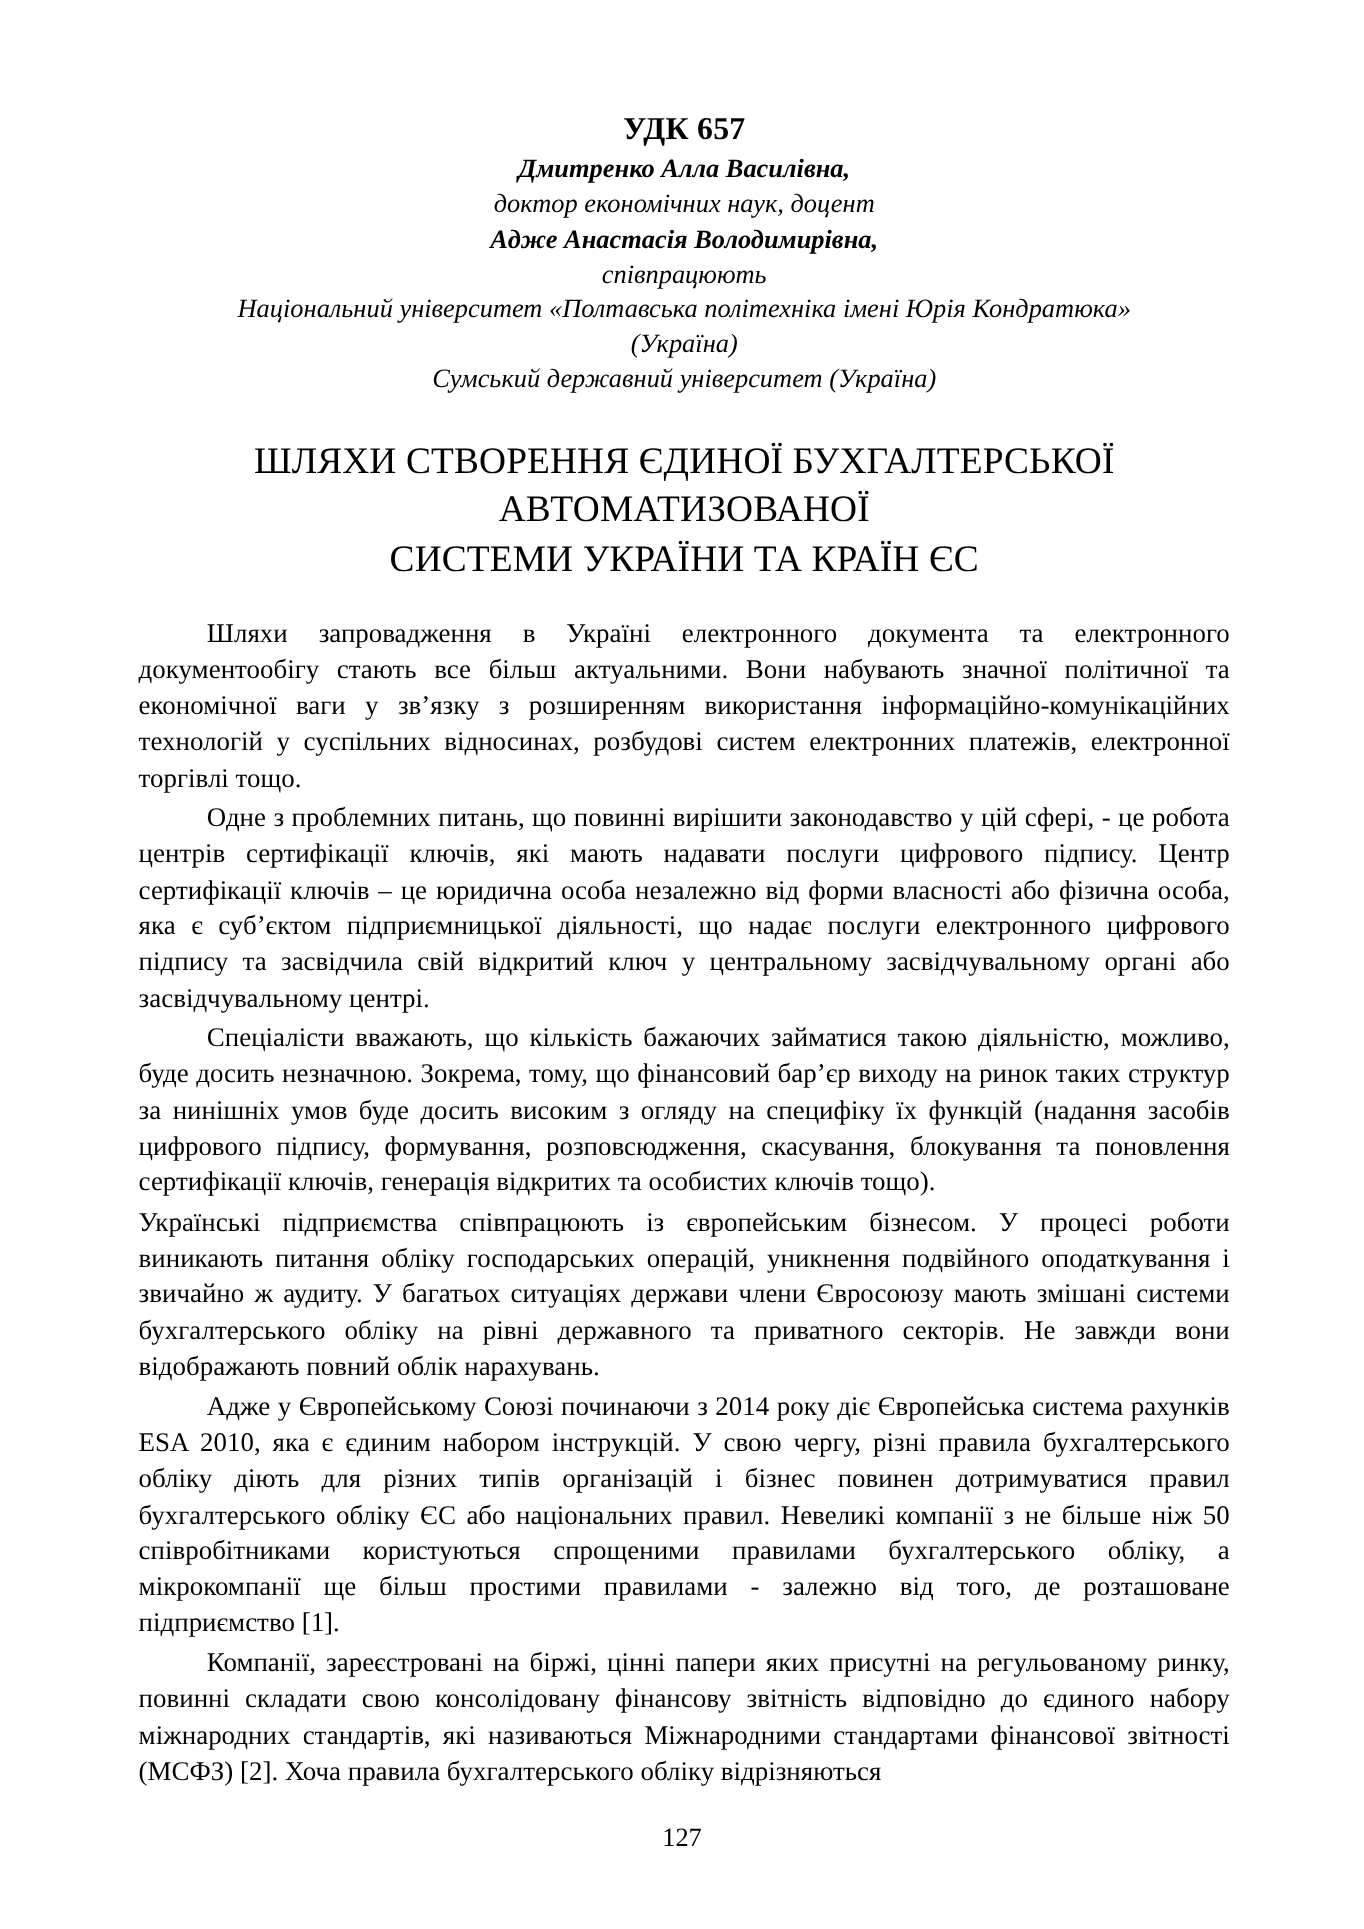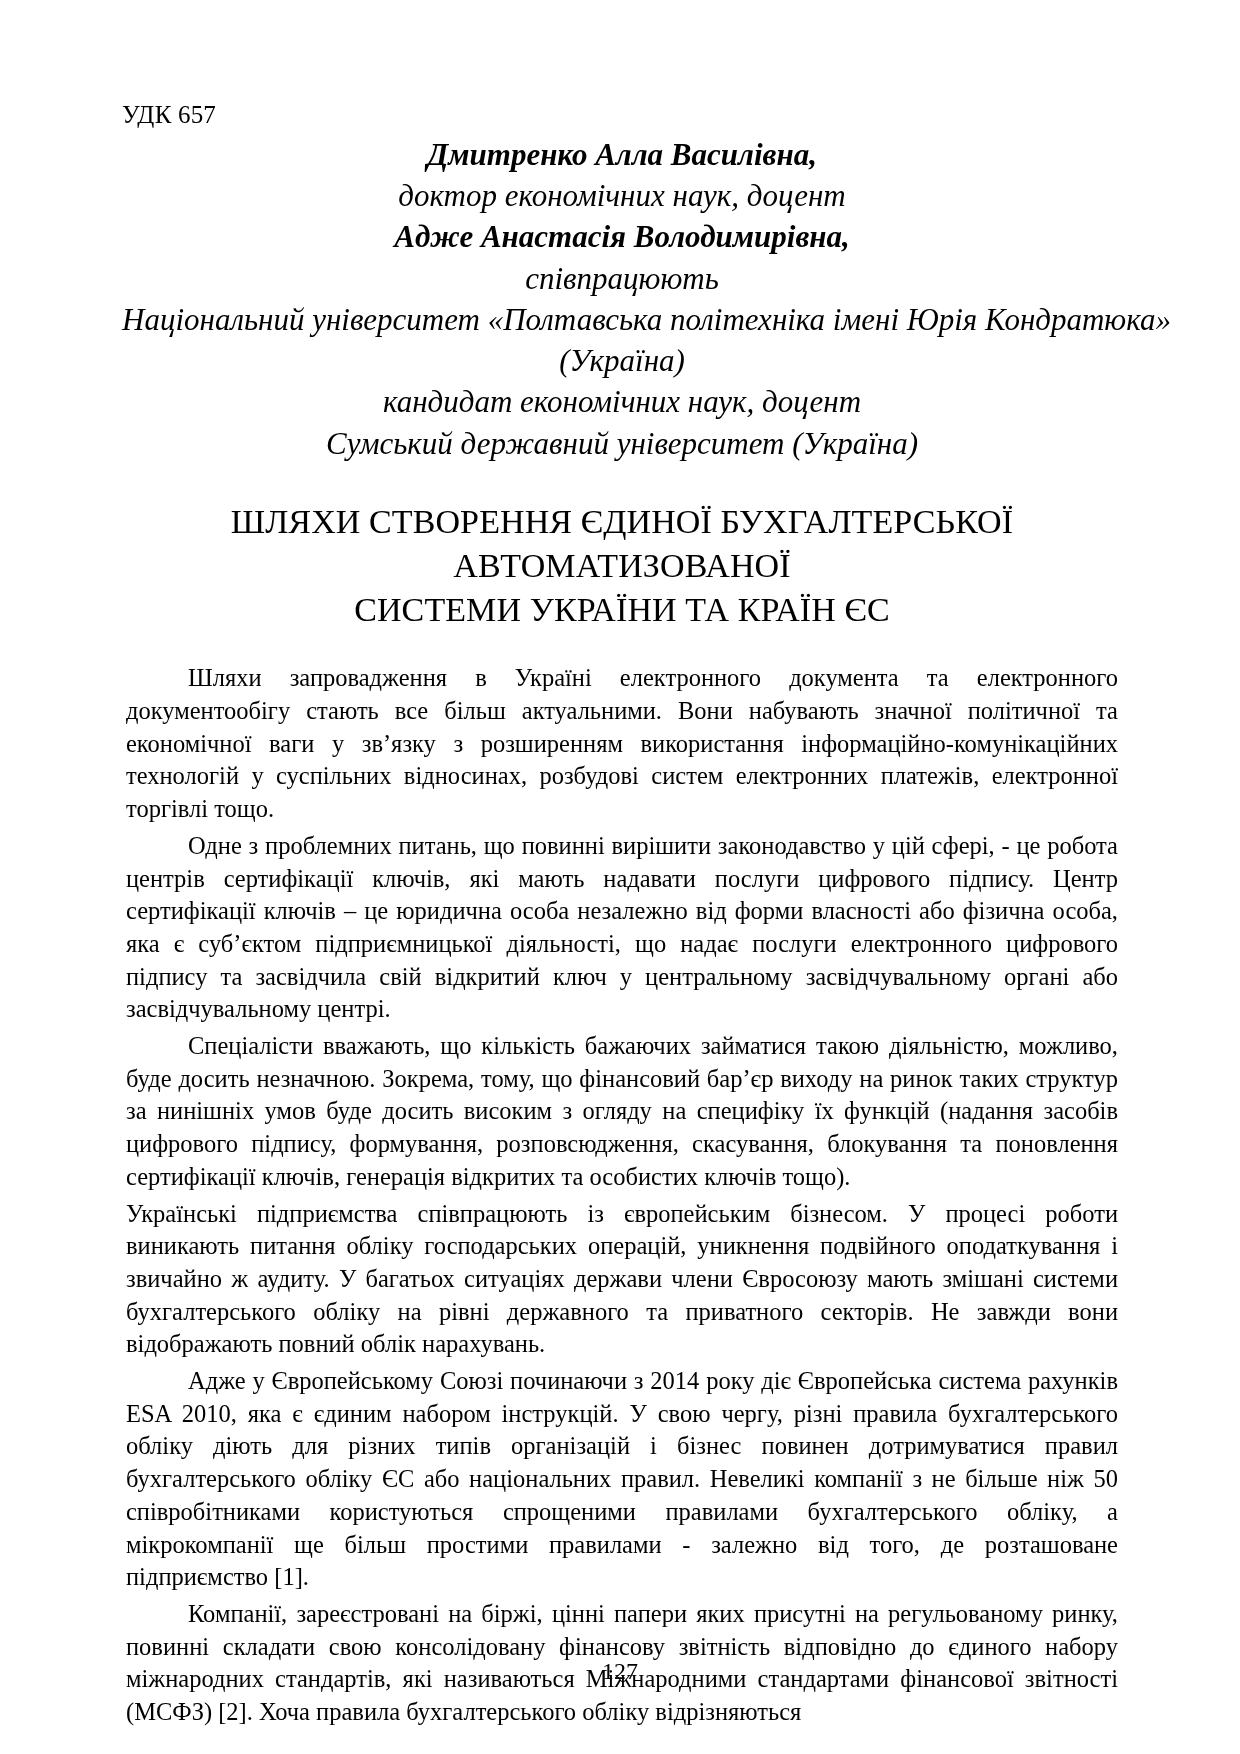--- a/index.html
+++ b/index.html
@@ -14,30 +14,31 @@
   .page {
     width: 1240px;
     height: 1754px;
     box-sizing: border-box;
     position: relative;
     background: #ffffff;
     padding: 100px 118px 40px 122px;
     overflow: hidden;
   }
   .udk {
-    font-size: 25px;
-    font-weight: normal;
+    font-size: 29px;
+    font-weight: bold;
     letter-spacing: 0.2px;
     margin: 0 0 4px 0;
     line-height: 1.2;
+    text-align: center;
   }
   .byline {
     text-align: center;
     font-style: italic;
-    font-size: 31px;
+    font-size: 24px;
     line-height: 1.33;
   }
   .byline .name {
     font-weight: bold;
   }
   .byline .line {
     display: block;
     white-space: nowrap;
   }
   .doc-title {
@@ -83,21 +84,20 @@
 
   <div class="udk">УДК 657</div>
 
   <div class="byline">
     <span class="line name">Дмитренко Алла Василівна,</span>
     <span class="line">доктор економічних наук, доцент</span>
     <span class="line"><b>Адже Анастасія Володимирівна,</b></span>
     <span class="line">співпрацюють</span>
     <span class="line">Національний університет «Полтавська політехніка імені Юрія Кондратюка»</span>
     <span class="line">(Україна)</span>
-    <span class="line">кандидат економічних наук, доцент</span>
     <span class="line">Сумський державний університет (Україна)</span>
   </div>
 
   <h1 class="doc-title">
     <span class="line">ШЛЯХИ СТВОРЕННЯ ЄДИНОЇ БУХГАЛТЕРСЬКОЇ АВТОМАТИЗОВАНОЇ</span>
     <span class="line">СИСТЕМИ УКРАЇНИ ТА КРАЇН ЄС</span>
   </h1>
 
   <div class="body-text">
     <p>Шляхи запровадження в Україні електронного документа та електронного документообігу стають все більш актуальними. Вони набувають значної політичної та економічної ваги у зв’язку з розширенням використання інформаційно-комунікаційних технологій у суспільних відносинах, розбудові систем електронних платежів, електронної торгівлі тощо.</p>

